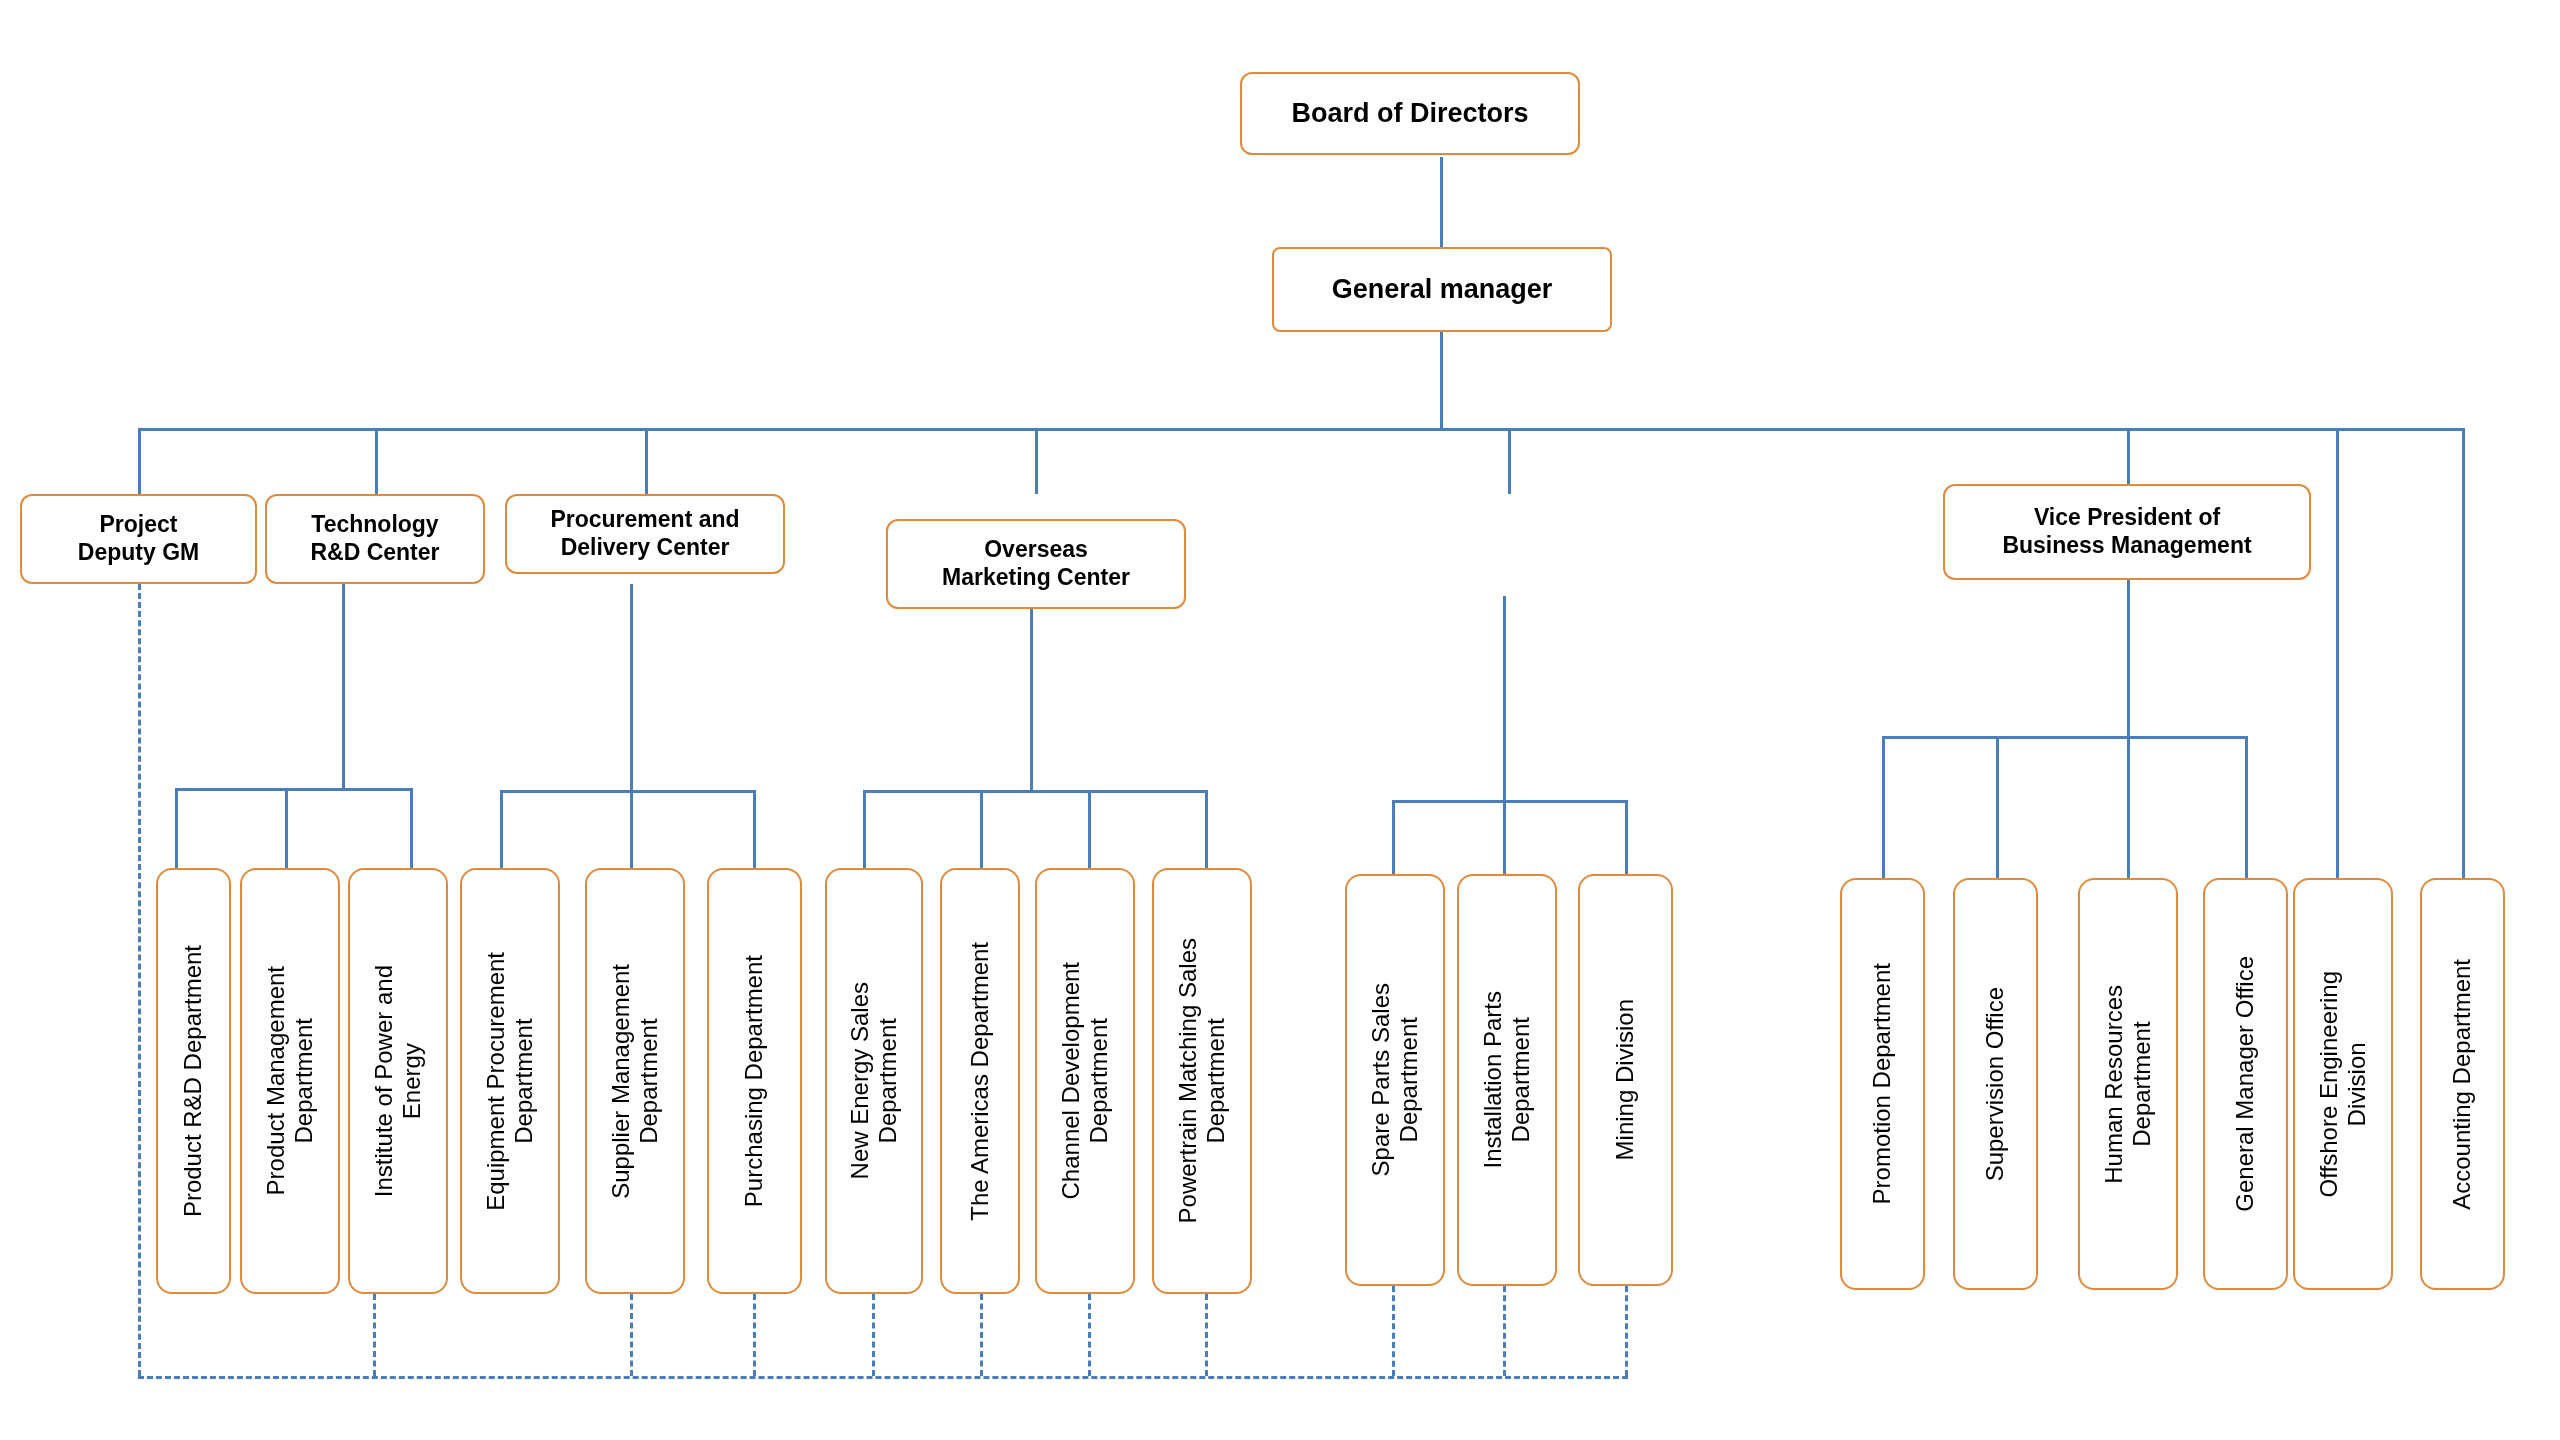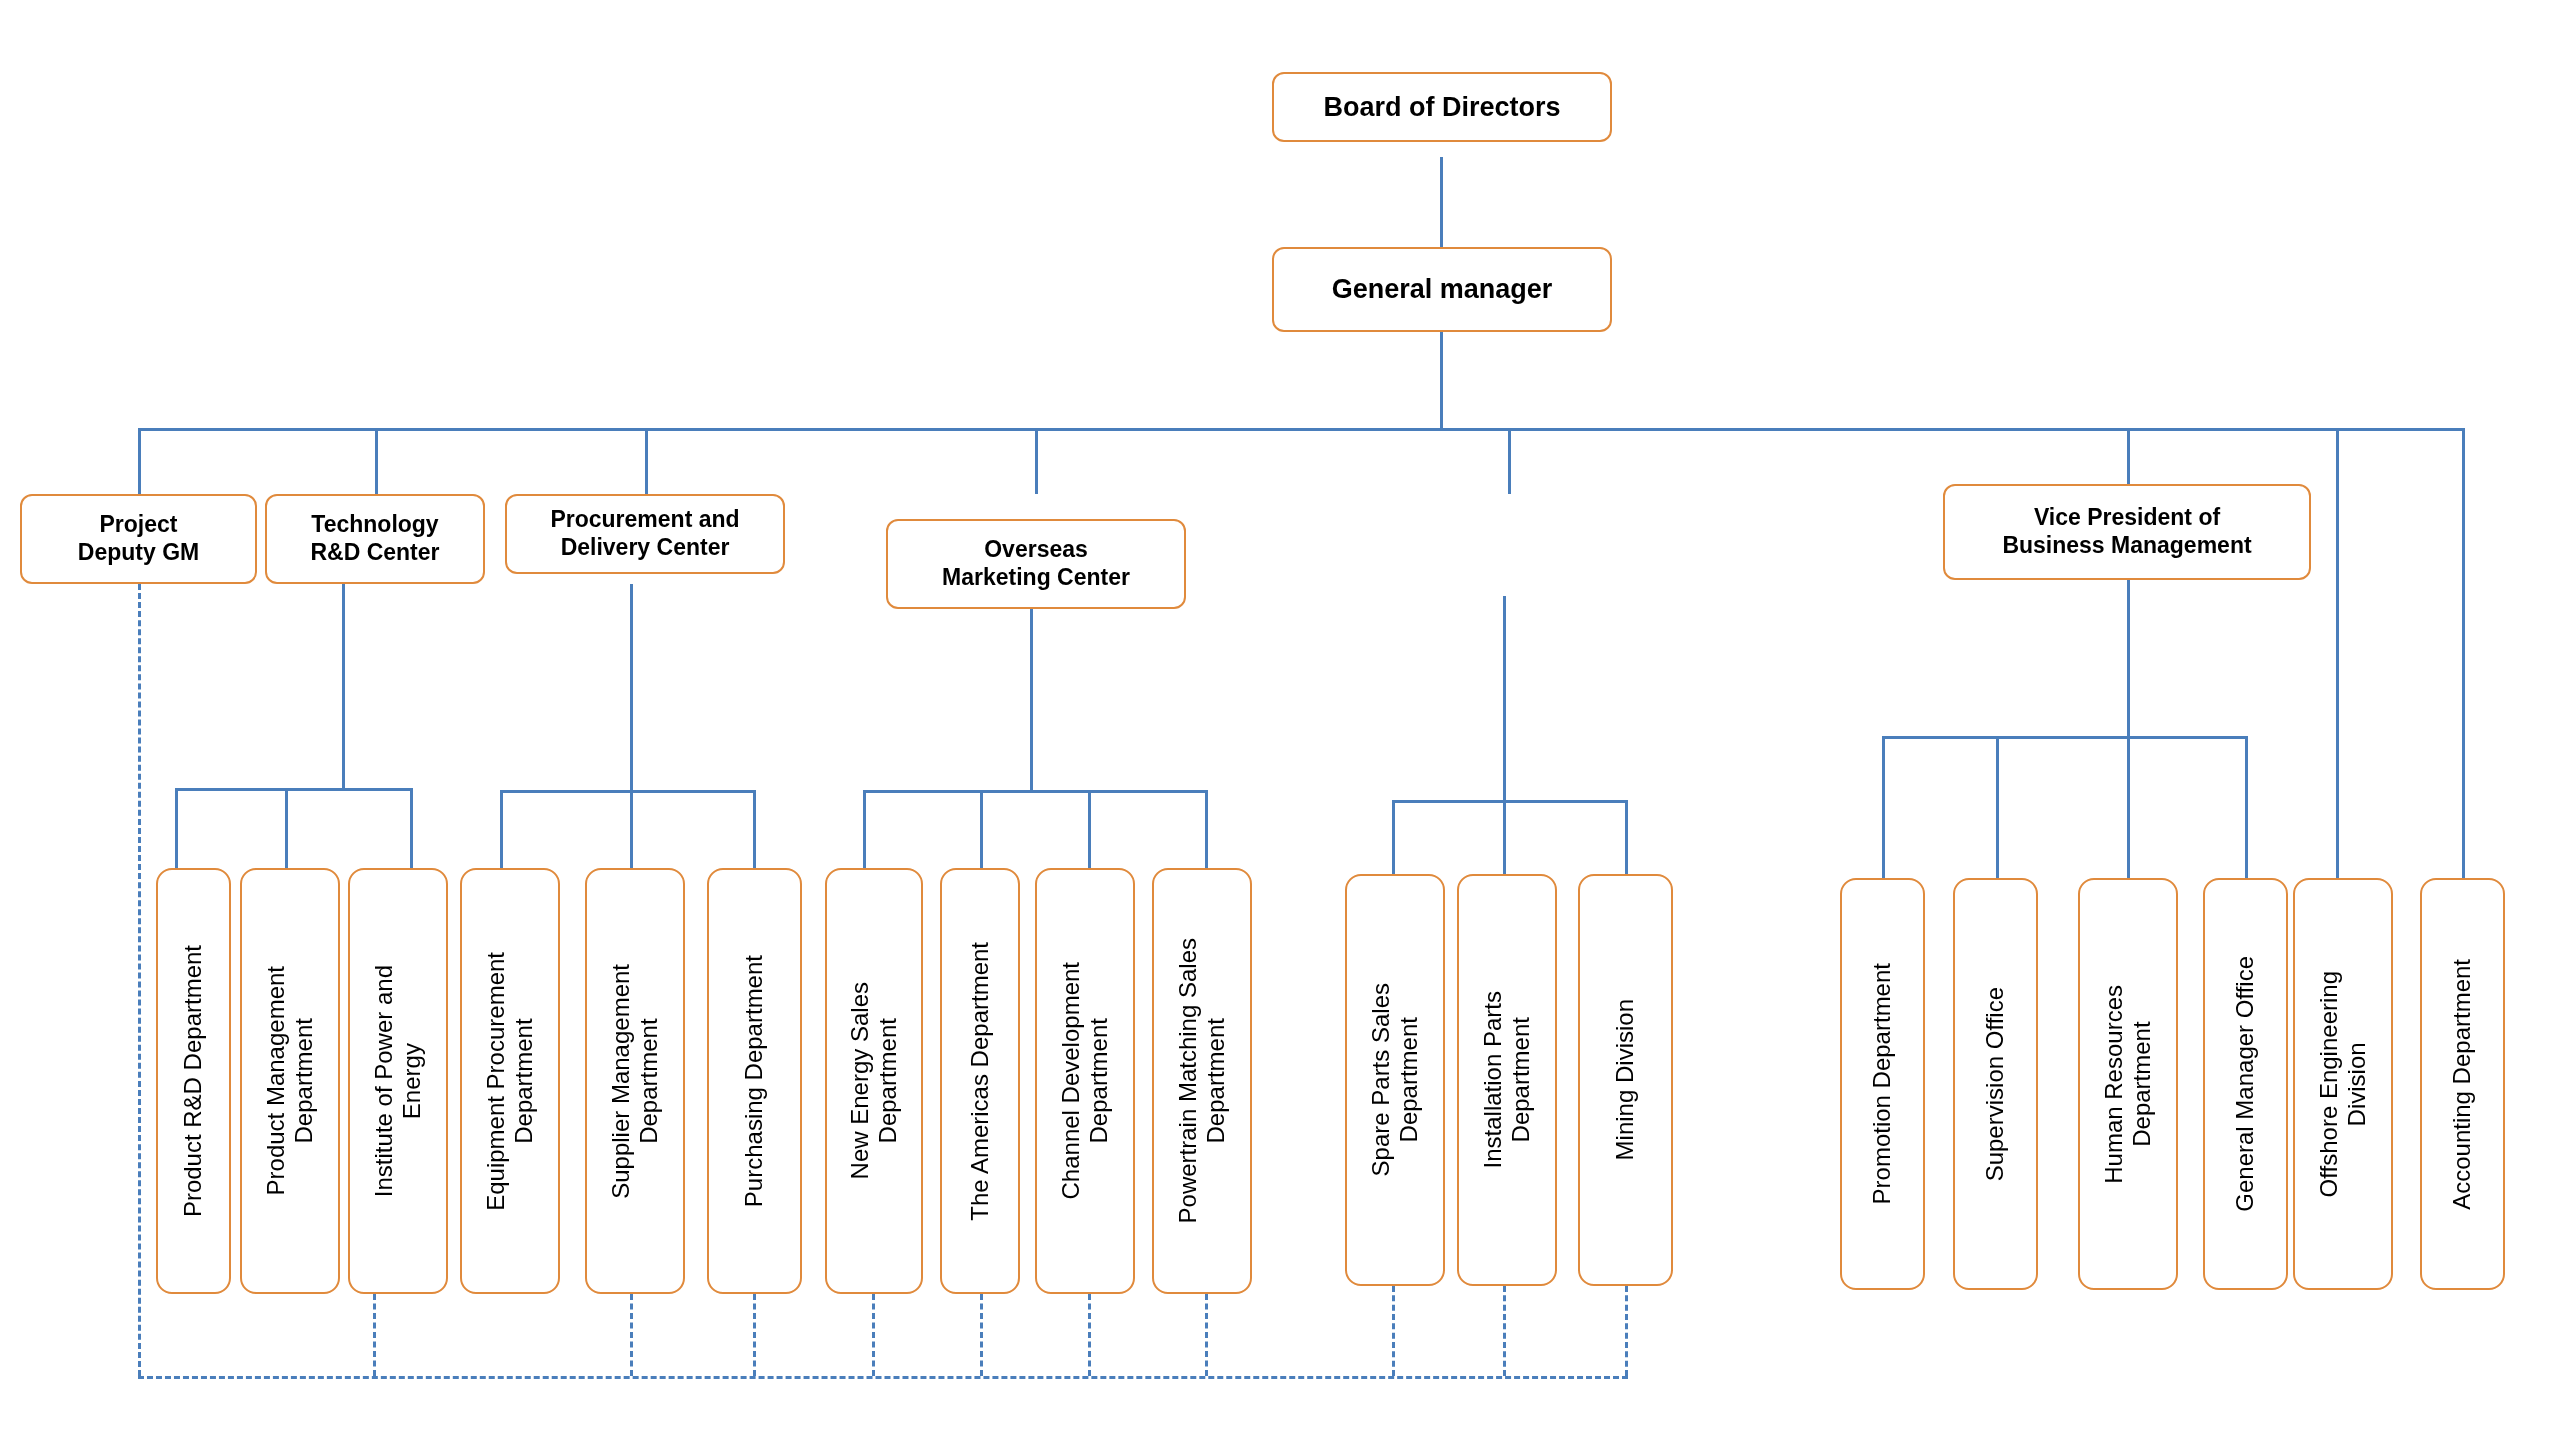--- a/index.html
+++ b/index.html
@@ -78,27 +78,27 @@
     white-space: pre-line;
     display: block;
     max-height: 100%;
   }
 </style>
 </head>
 <body>
 
 <div id="chart-root">
 
-  <div class="node top" style="left:1272px; top:72px; width:340px; height:70px;">
+  <div class="node top" style="left:1240px; top:72px; width:340px; height:83px;">
     <span>Board of Directors</span>
   </div>
 
   <div class="line v" style="left:1440px; top:157px; height:90px;"></div>
 
-  <div class="node top" style="left:1272px; top:247px; width:340px; height:85px;">
+  <div class="node top" style="left:1272px; top:247px; width:340px; height:85px;border-radius:8px;">
     <span>General manager</span>
   </div>
 
   <div class="line v" style="left:1440px; top:332px; height:96px;"></div>
 
   <div class="line h" style="left:138px; top:428px; width:2326px;"></div>
 
   <div class="line v" style="left:138px; top:428px; height:66px;"></div>
   <div class="line v" style="left:375px; top:428px; height:66px;"></div>
   <div class="line v" style="left:645px; top:428px; height:66px;"></div>

